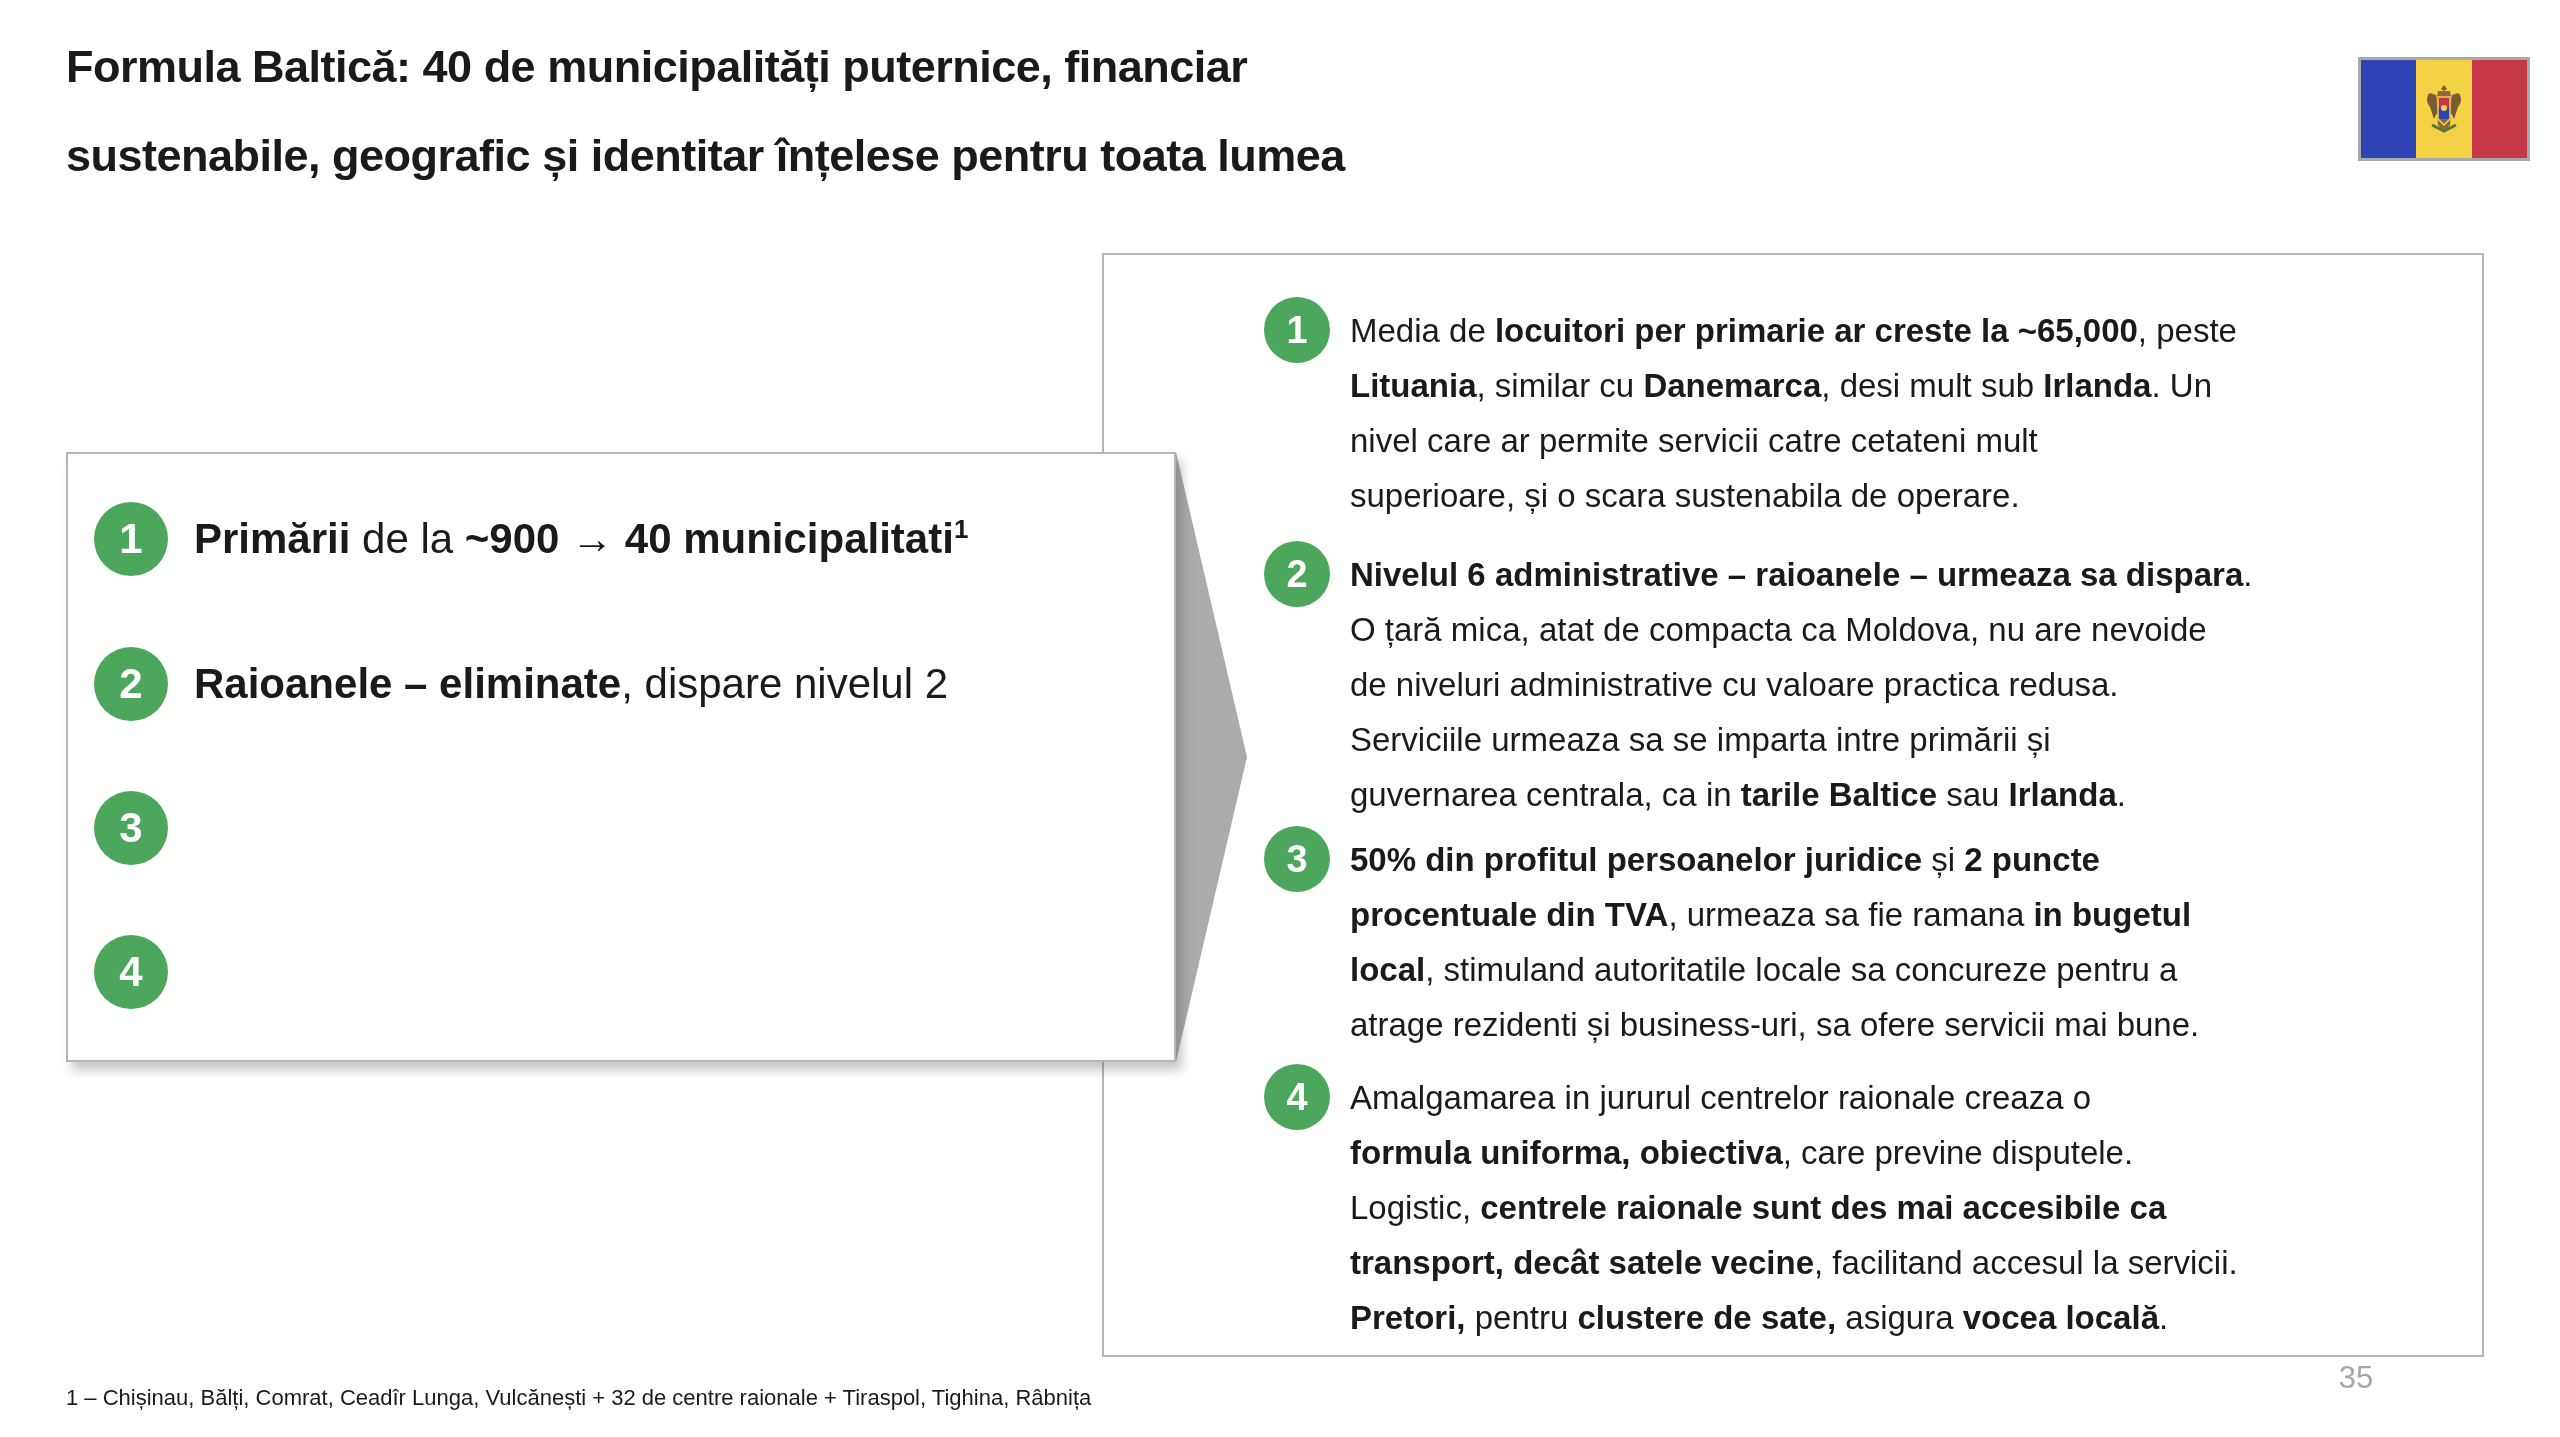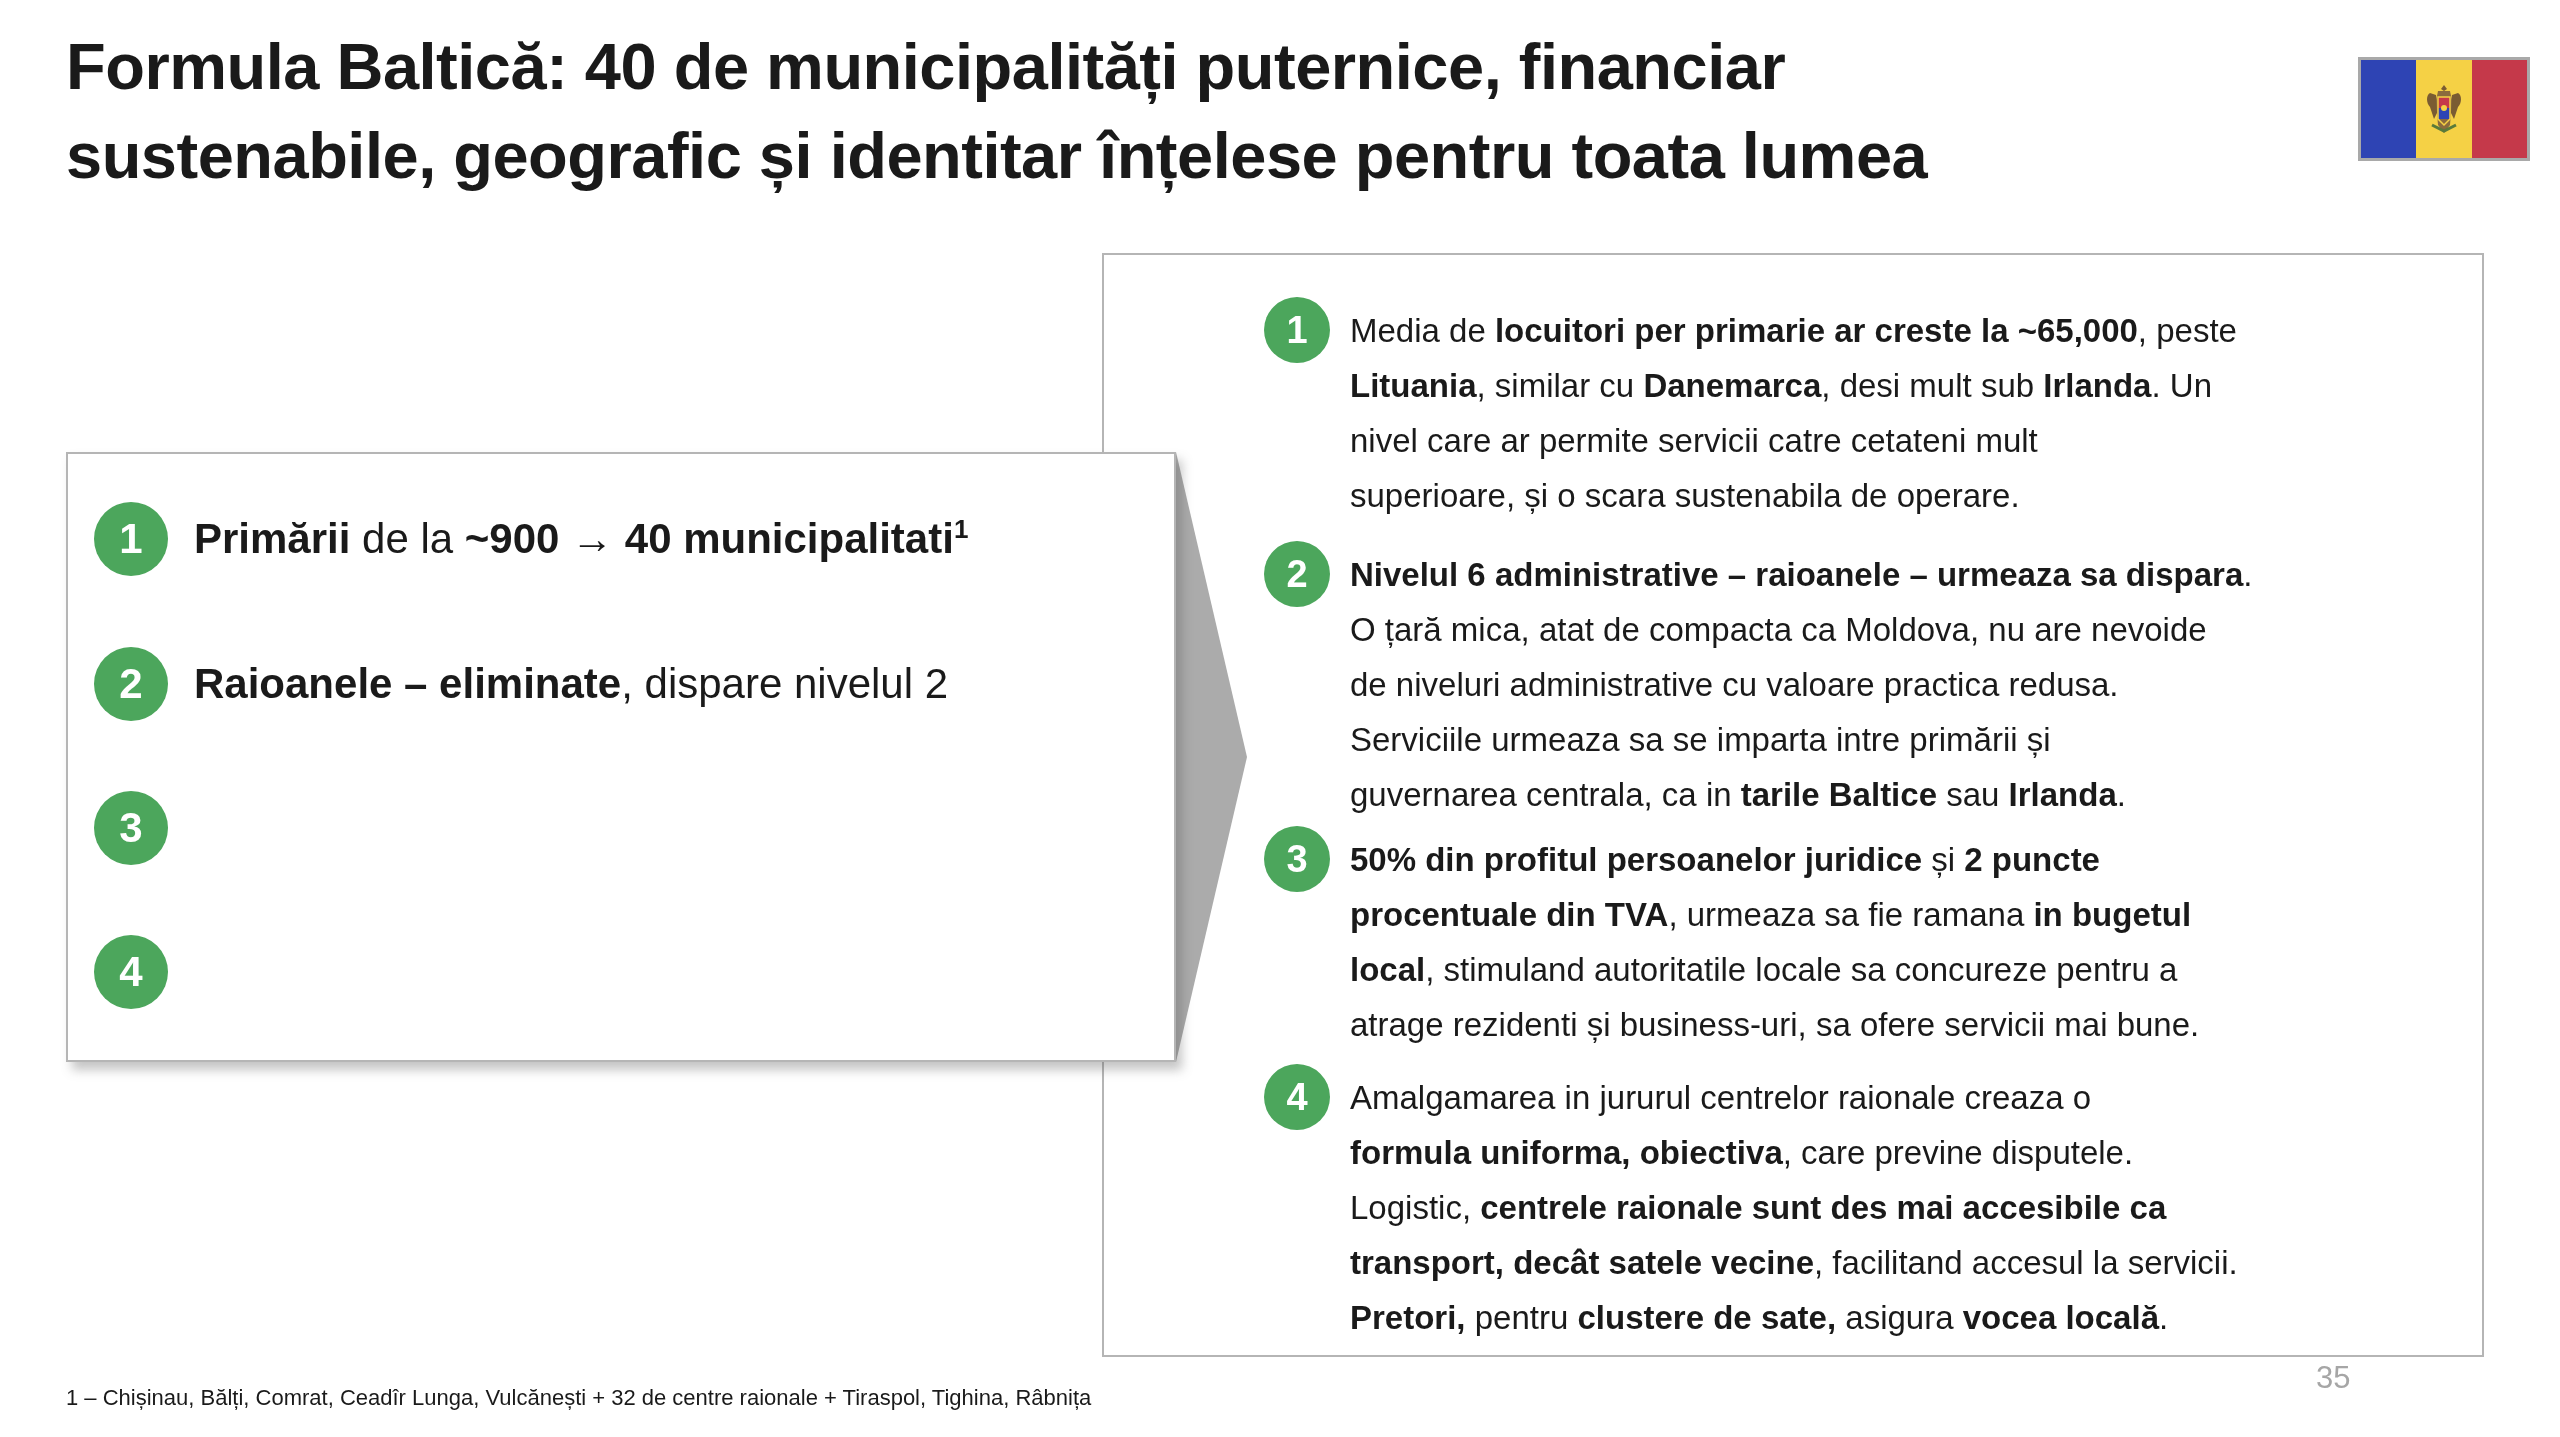--- a/index.html
+++ b/index.html
@@ -7,21 +7,21 @@
   body {
     width:2560px; height:1437px; position:relative; overflow:hidden;
     font-family:"Liberation Sans", sans-serif; color:var(--text,#1a1a1a);
   }
   .b { font-weight:700;text-align:right; }
   sup { font-size:.62em; vertical-align:super; line-height:0; }
 
   
   .title {
     position:absolute; left:66px; top:22px; width:2260px;
-    font-size:65px; font-weight:700; line-height:89px; letter-spacing:-0.5px;
+    font-size:45px; font-weight:700; line-height:89px; letter-spacing:-0.5px;
     white-space:pre-wrap; color:var(--text,#1a1a1a);
   }
 
   
   .flag {
     position:absolute; left:2358px; top:57px; width:172px; height:104px;
     border:3px solid var(--flag-border,#a9a9a9); display:flex;
   }
   .flag .stripe { flex:1 1 0; position:relative; }
   .flag .stripe.blue   { background:var(--flag-blue,#2e44b4); }
@@ -74,21 +74,21 @@
   }
   .badge.lg { width:74px; height:74px; font-size:42px; }
   .badge.sm { width:66px; height:66px; font-size:38px; }
 
   
   .footnote {
     position:absolute; left:66px; top:1385px; font-size:22px; white-space:nowrap;
     color:var(--text,#1a1a1a);
   }
   .page-number {
-    position:absolute; left:2316px; top:1360px; width:80px; 
+    position:absolute; left:2316px; top:1360px; width:80px; text-align:center;
     font-size:31px; color:var(--page-number-gray,#a6a6a6);
   }
 </style>
 </head>
 <body>
 
 <h1 class="title">Formula Baltică: 40 de municipalități puternice, financiar
 sustenabile, geografic și identitar înțelese pentru toata lumea</h1>
 
 <div class="flag">

